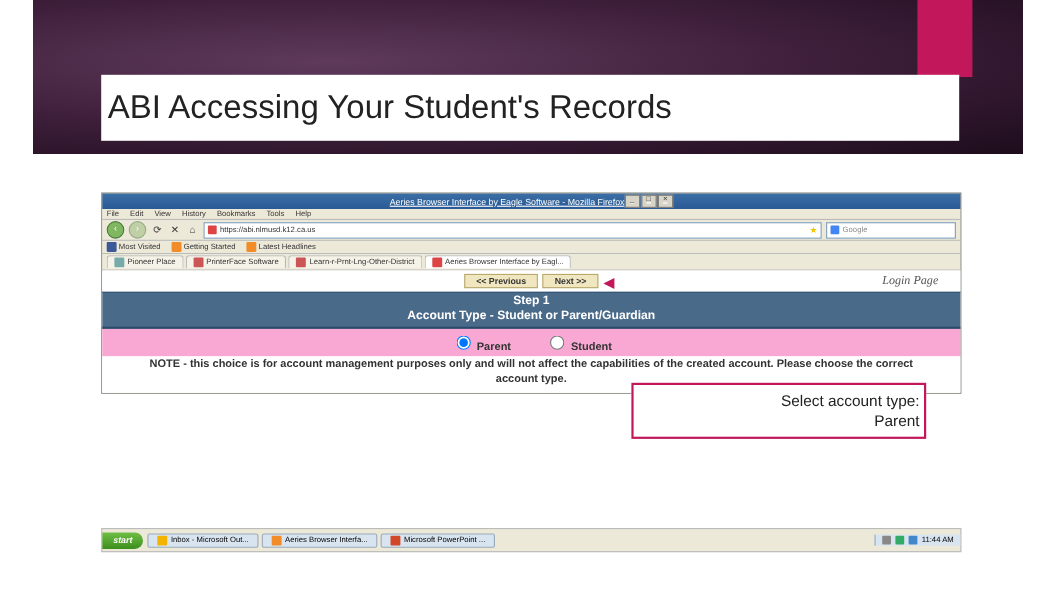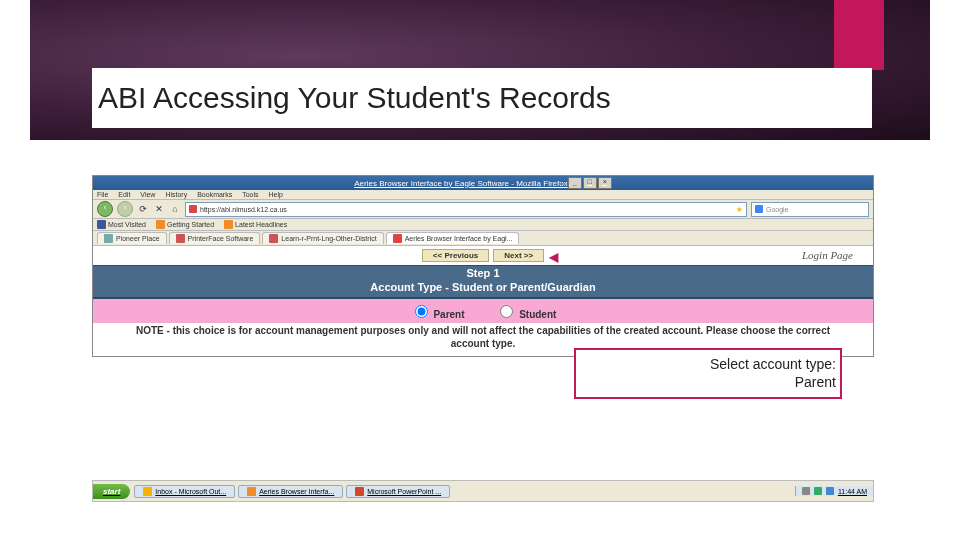--- a/index.html
+++ b/index.html
@@ -268,21 +268,20 @@
     position: absolute;
     left: 92px;
     top: 480px;
     width: 780px;
     height: 20px;
     background: #ece9d8;
     border: 1px solid #bbb;
     display: flex;
     align-items: center;
     font-size: 7px;
-    text-decoration: underline;
   }
   .start {
     background: linear-gradient(#6fbf44, #3e8e1e);
     color: #fff;
     font-weight: bold;
     padding: 3px 10px;
     border-radius: 0 8px 8px 0;
     margin-right: 4px;
     font-style: italic;
     font-size: 8px;

